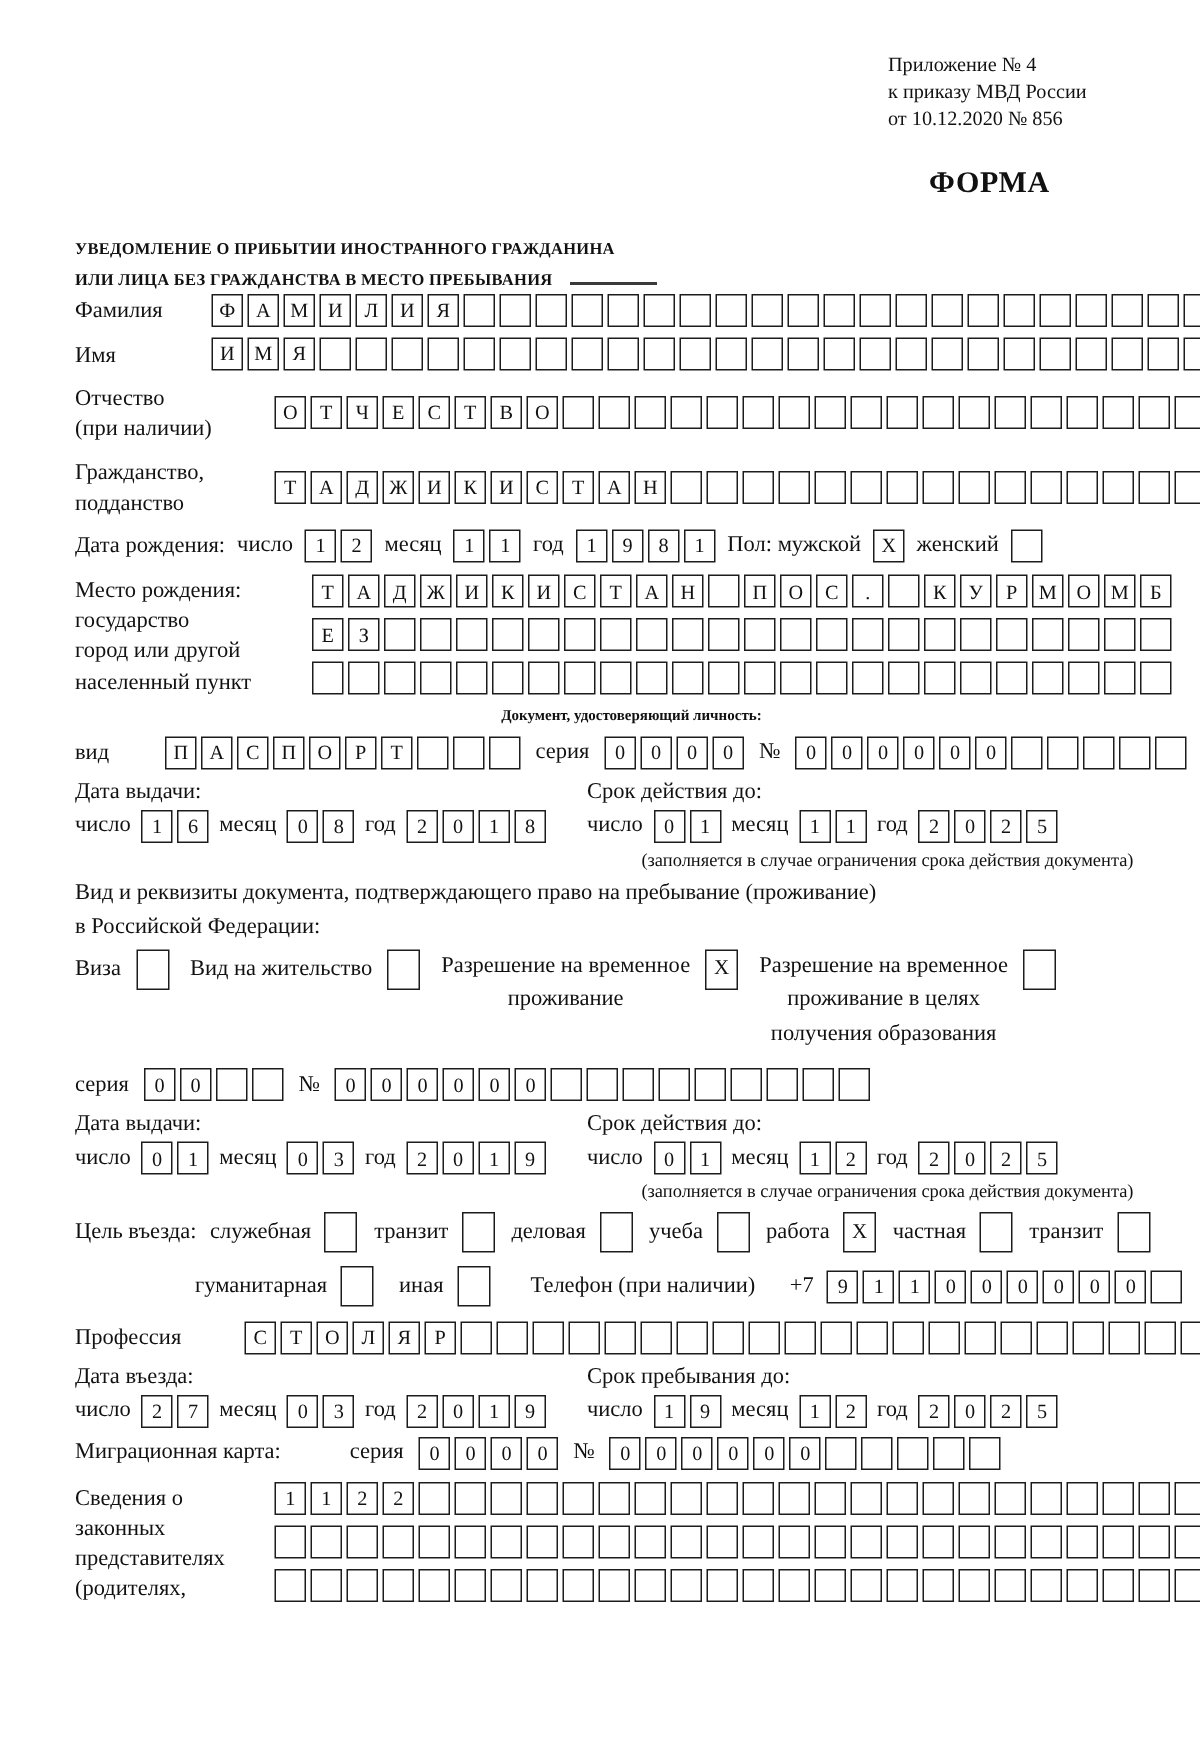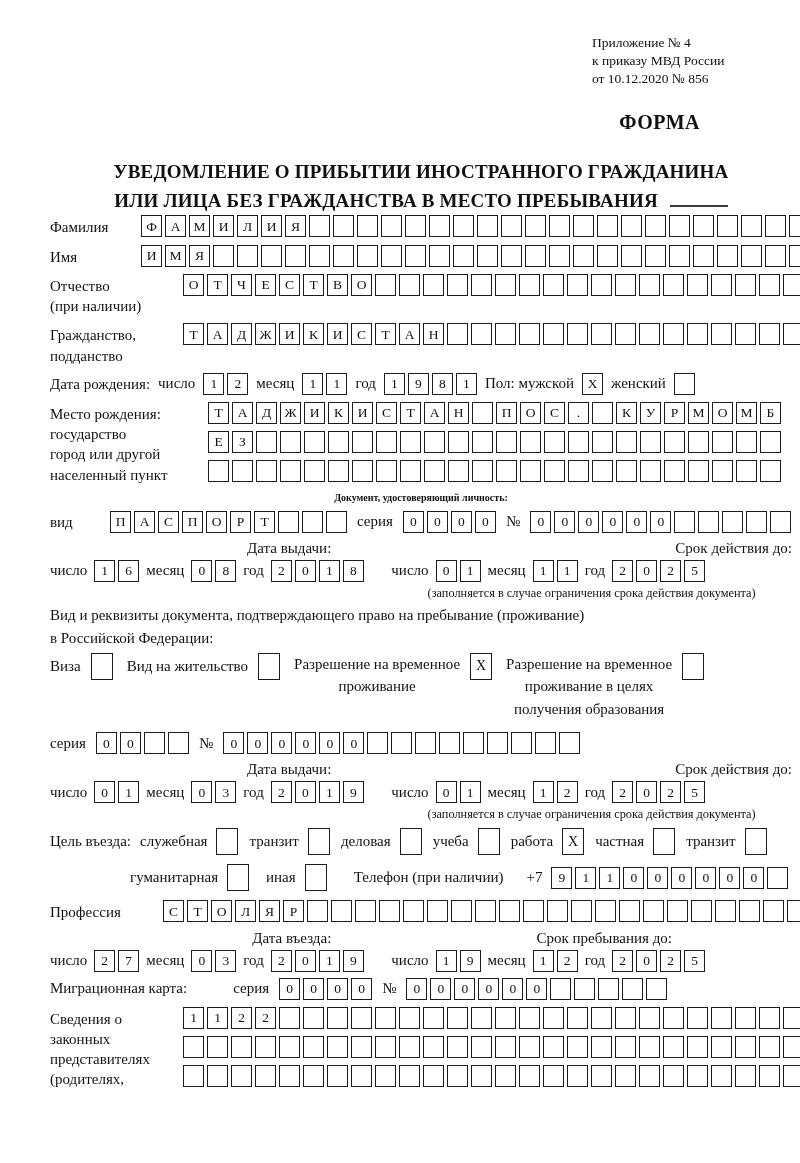--- a/index.html
+++ b/index.html
@@ -5,43 +5,43 @@
   html,body{margin:0;padding:0;background:#fff;}
   body{width:800px;height:1163px;overflow:hidden;color:#111;
        font-family:"Liberation Serif","DejaVu Serif",serif;font-size:15px;}
   .page{box-sizing:border-box;width:800px;height:843px;padding:34px 8px 0 50px;}
 
   
   .hdr{width:185px;margin-left:auto;margin-right:15px;font-size:13.5px;line-height:1.32;}
   .hdr-sub{font-size:12.5px;margin-top:7px;line-height:1.3;}
   .forma{text-align:right;margin:24px 92px 0 0;font-weight:bold;font-size:20px;letter-spacing:.5px;}
 
-  .title{text-align:center;font-weight:bold;font-size:19px;margin-top:24px;line-height:1.5;letter-spacing:.2px;}
+  .title{font-weight:bold;font-size:11px;margin-top:24px;line-height:1.5;letter-spacing:.2px;}
   .t-underline{display:inline-block;width:58px;height:13px;border-bottom:2.5px solid #3a3a3a;margin-left:12px;}
   .sec{font-weight:bold;font-size:14.6px;margin:24px 0 18px 2px;}
 
   
-  .frow{display:flex;align-items:flex-start;margin-bottom:7px;column-gap:8px;}
+  .frow{display:flex;align-items:center;margin-bottom:7px;column-gap:8px;}
   .lbl{flex:0 0 auto;padding-top:2px;line-height:1.35;}
   .w83{width:83px;} .w125{width:125px;} .w150{width:150px;} .w105{width:105px;}
   .cells{display:flex;column-gap:3px;flex:0 0 auto;}
   .cell{box-sizing:border-box;flex:0 0 21px;width:21px;height:22px;border:1.5px solid #1c1c1c;
         display:inline-flex;align-items:center;justify-content:center;
         font-size:13.5px;line-height:1;background:#fff;}
   .cbx .cell{flex-basis:22px;width:22px;height:27px;font-size:14px;}
   .stack{display:flex;flex-direction:column;row-gap:7px;}
 
   .center-bold{text-align:center;font-weight:bold;font-size:10px;margin:4px 0 8px 0;}
 
   
   .dates{display:flex;margin-bottom:6px;}
   .dcol{box-sizing:border-box;}
   .dcol.left{width:46%;}
   .dcol.right{width:54%;}
-  .dtitle{text-align:right;margin-bottom:3px;}
+  .dtitle{text-align:left;margin-bottom:3px;}
   .dcol.left .dtitle{padding-right:60px;}
   .dline{display:flex;align-items:center;column-gap:7px;}
   .dnote{font-size:12.3px;text-align:center;margin-top:4px;white-space:nowrap;}
 
   
   .opts{display:flex;align-items:flex-start;column-gap:14px;margin:6px 0 14px 0;}
   .opt{display:flex;align-items:flex-start;column-gap:10px;}
   .opt .olbl{padding-top:5px;}
   .olbl-multi{text-align:center;line-height:1.5;}
 

